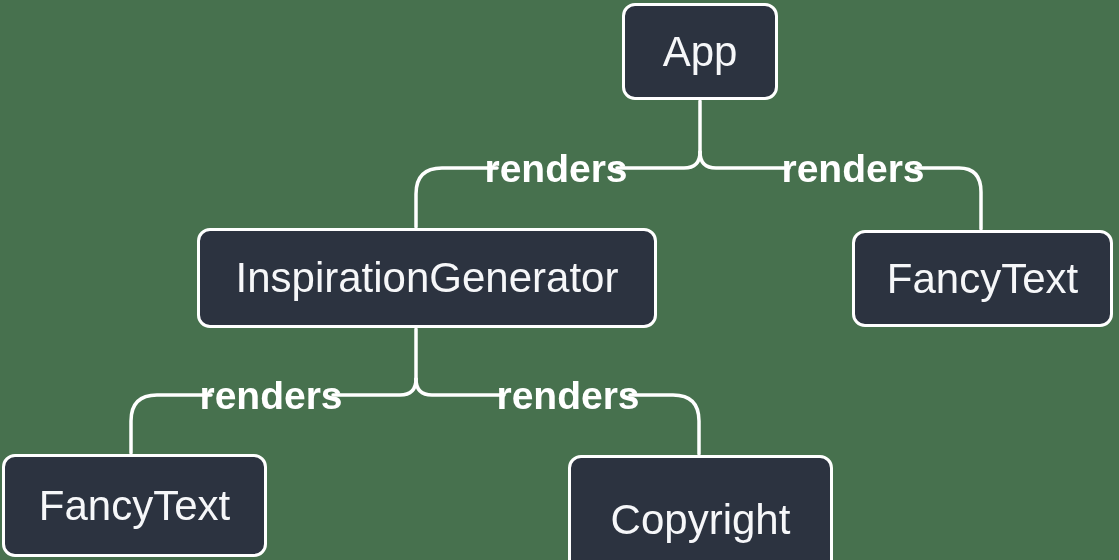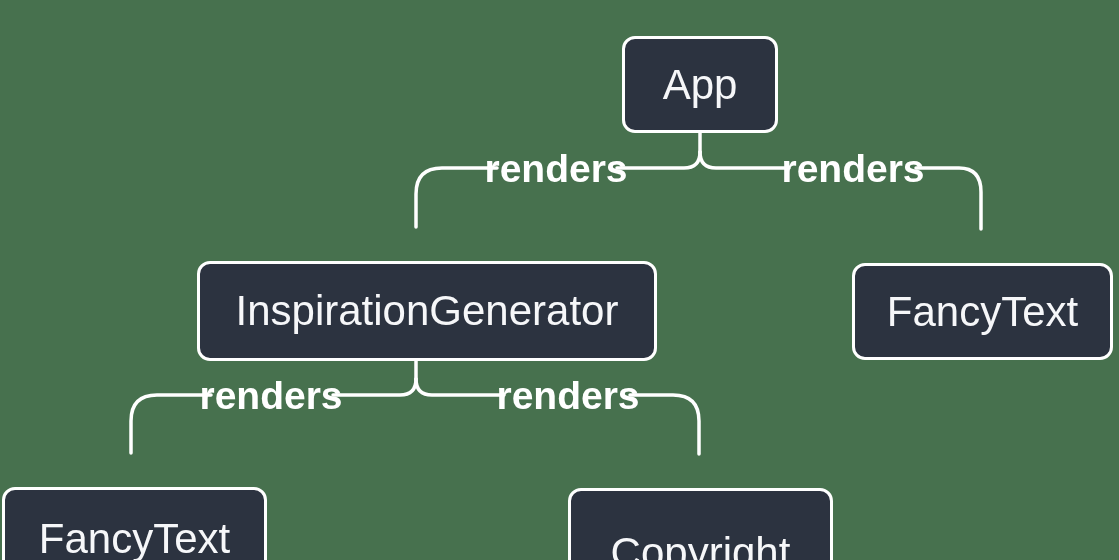--- a/index.html
+++ b/index.html
@@ -32,21 +32,20 @@
     display: flex;
     align-items: center;
     justify-content: center;
     background: var(--node-fill, #2C3340);
     border: 3.5px solid var(--node-border, #FFFFFF);
     border-radius: 13px;
     color: var(--node-text, #F6F7F9);
     font-size: 42px;
     line-height: 1;
     white-space: nowrap;
-    margin-top: 33px;
   }
   .node-app        { left: 622px; top: 3px;   width: 156px; height: 97px; }
   .node-ig         { left: 197px; top: 228px; width: 460px; height: 100px; }
   .node-ft-top     { left: 852px; top: 230px; width: 261px; height: 97px; }
   .node-ft-bottom  { left: 2px;   top: 454px; width: 265px; height: 103px; }
   .node-copyright  { left: 568px; top: 455px; width: 265px; height: 130px; }
   .edge-label {
     position: absolute;
     transform: translate(-50%, -50%);
     color: var(--label-text, #FFFFFF);

